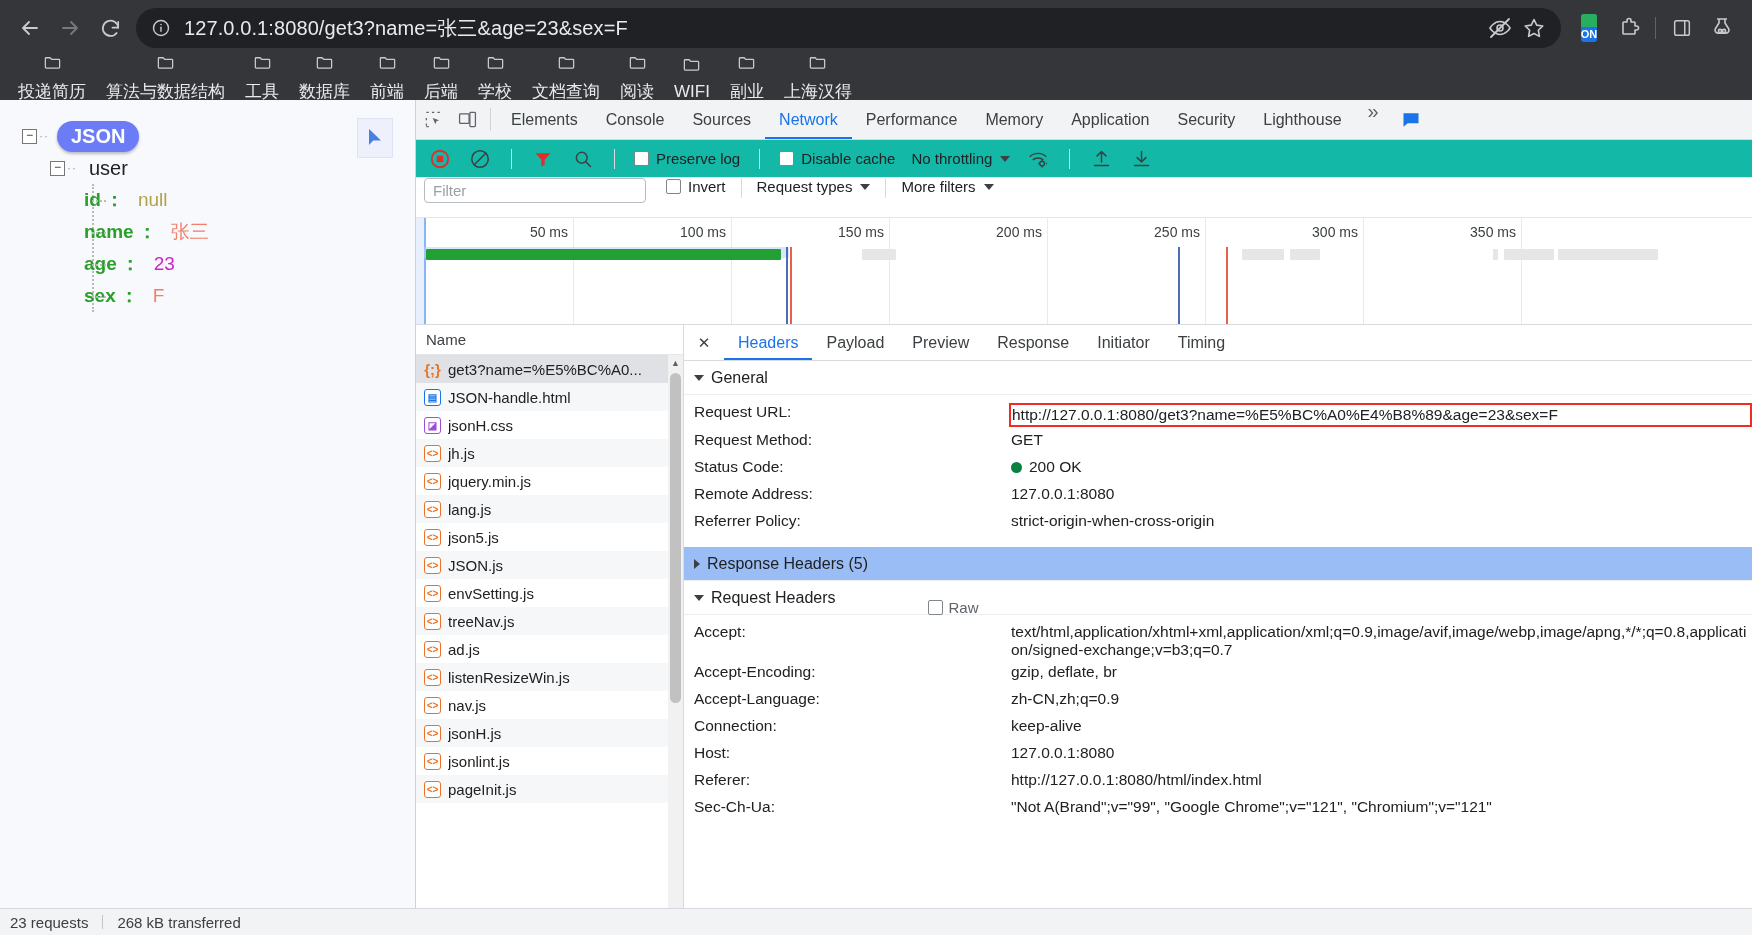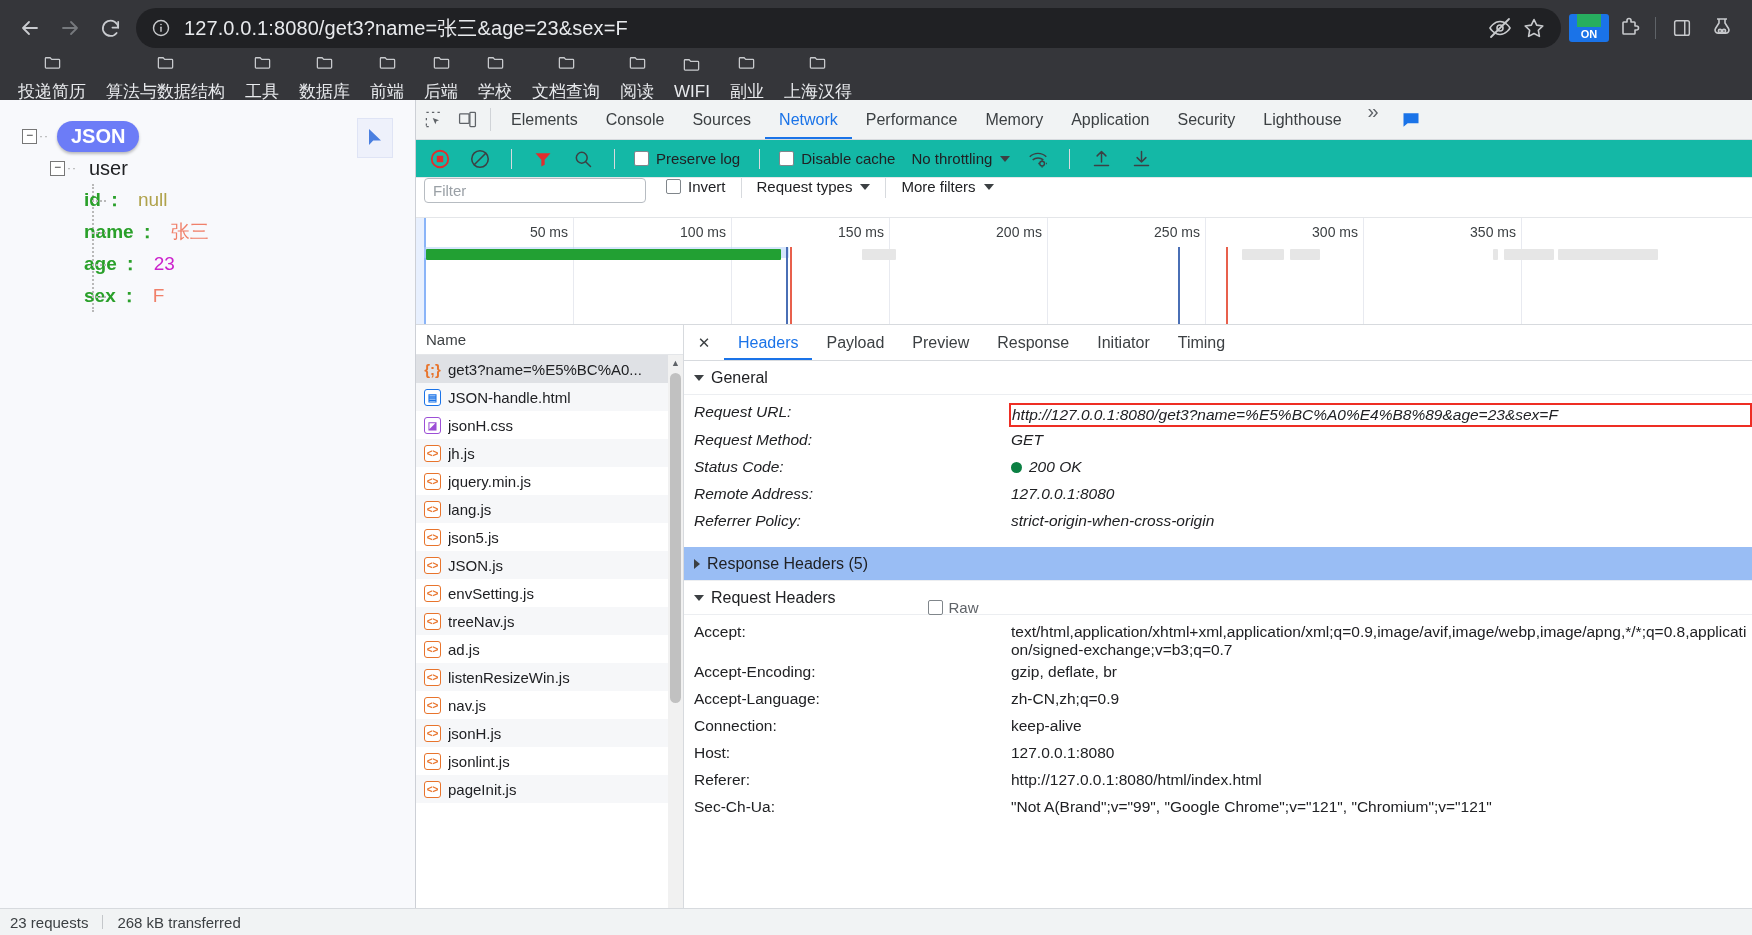--- a/index.html
+++ b/index.html
@@ -43,21 +43,21 @@
     width:34px; height:34px; flex:0 0 34px;
     display:flex; align-items:center; justify-content:center;
     color:#c8cacd; cursor:pointer;
   }
   .ext-icon {
     width:40px; height:40px; flex:0 0 40px;
     display:flex; align-items:center; justify-content:center;
     color:#c8cacd; cursor:pointer; position:relative;
   }
   #ext-on-badge {
-    width:40px; height:28px; border-radius:3px;
+    width:16px; height:28px; border-radius:3px;
     background:#1a73e8; display:flex; flex-direction:column;
     align-items:center; justify-content:flex-end; overflow:hidden;
   }
   #ext-on-badge .cap { width:24px; height:13px; background:#27ae5f; }
   #ext-on-badge .txt { color:#fff; font-size:11px; font-weight:bold; line-height:15px; }
   .chrome-divider { width:1px; height:22px; background:#5f6368; margin:0 6px; flex:0 0 1px; }
 
   
   #bookmarks-bar {
     height:44px; display:flex; align-items:center;
@@ -733,21 +733,21 @@
           <div class="d-tab">Timing</div>
         </div>
 
         <div id="detail-body">
 
           <div class="sec-head">
             <span class="tri"></span>
             <span>General</span>
           </div>
 
-          <div style="padding-top:6px;font-style:italic;">
+          <div style="padding-top:6px;">
             <div class="hdr-row">
               <span class="hdr-key">Request URL:</span>
               <span class="hdr-val highlight-url">http://127.0.0.1:8080/get3?name=%E5%BC%A0%E4%B8%89&amp;age=23&amp;sex=F</span>
             </div>
             <div class="hdr-row">
               <span class="hdr-key">Request Method:</span>
               <span class="hdr-val">GET</span>
             </div>
             <div class="hdr-row">
               <span class="hdr-key">Status Code:</span>

